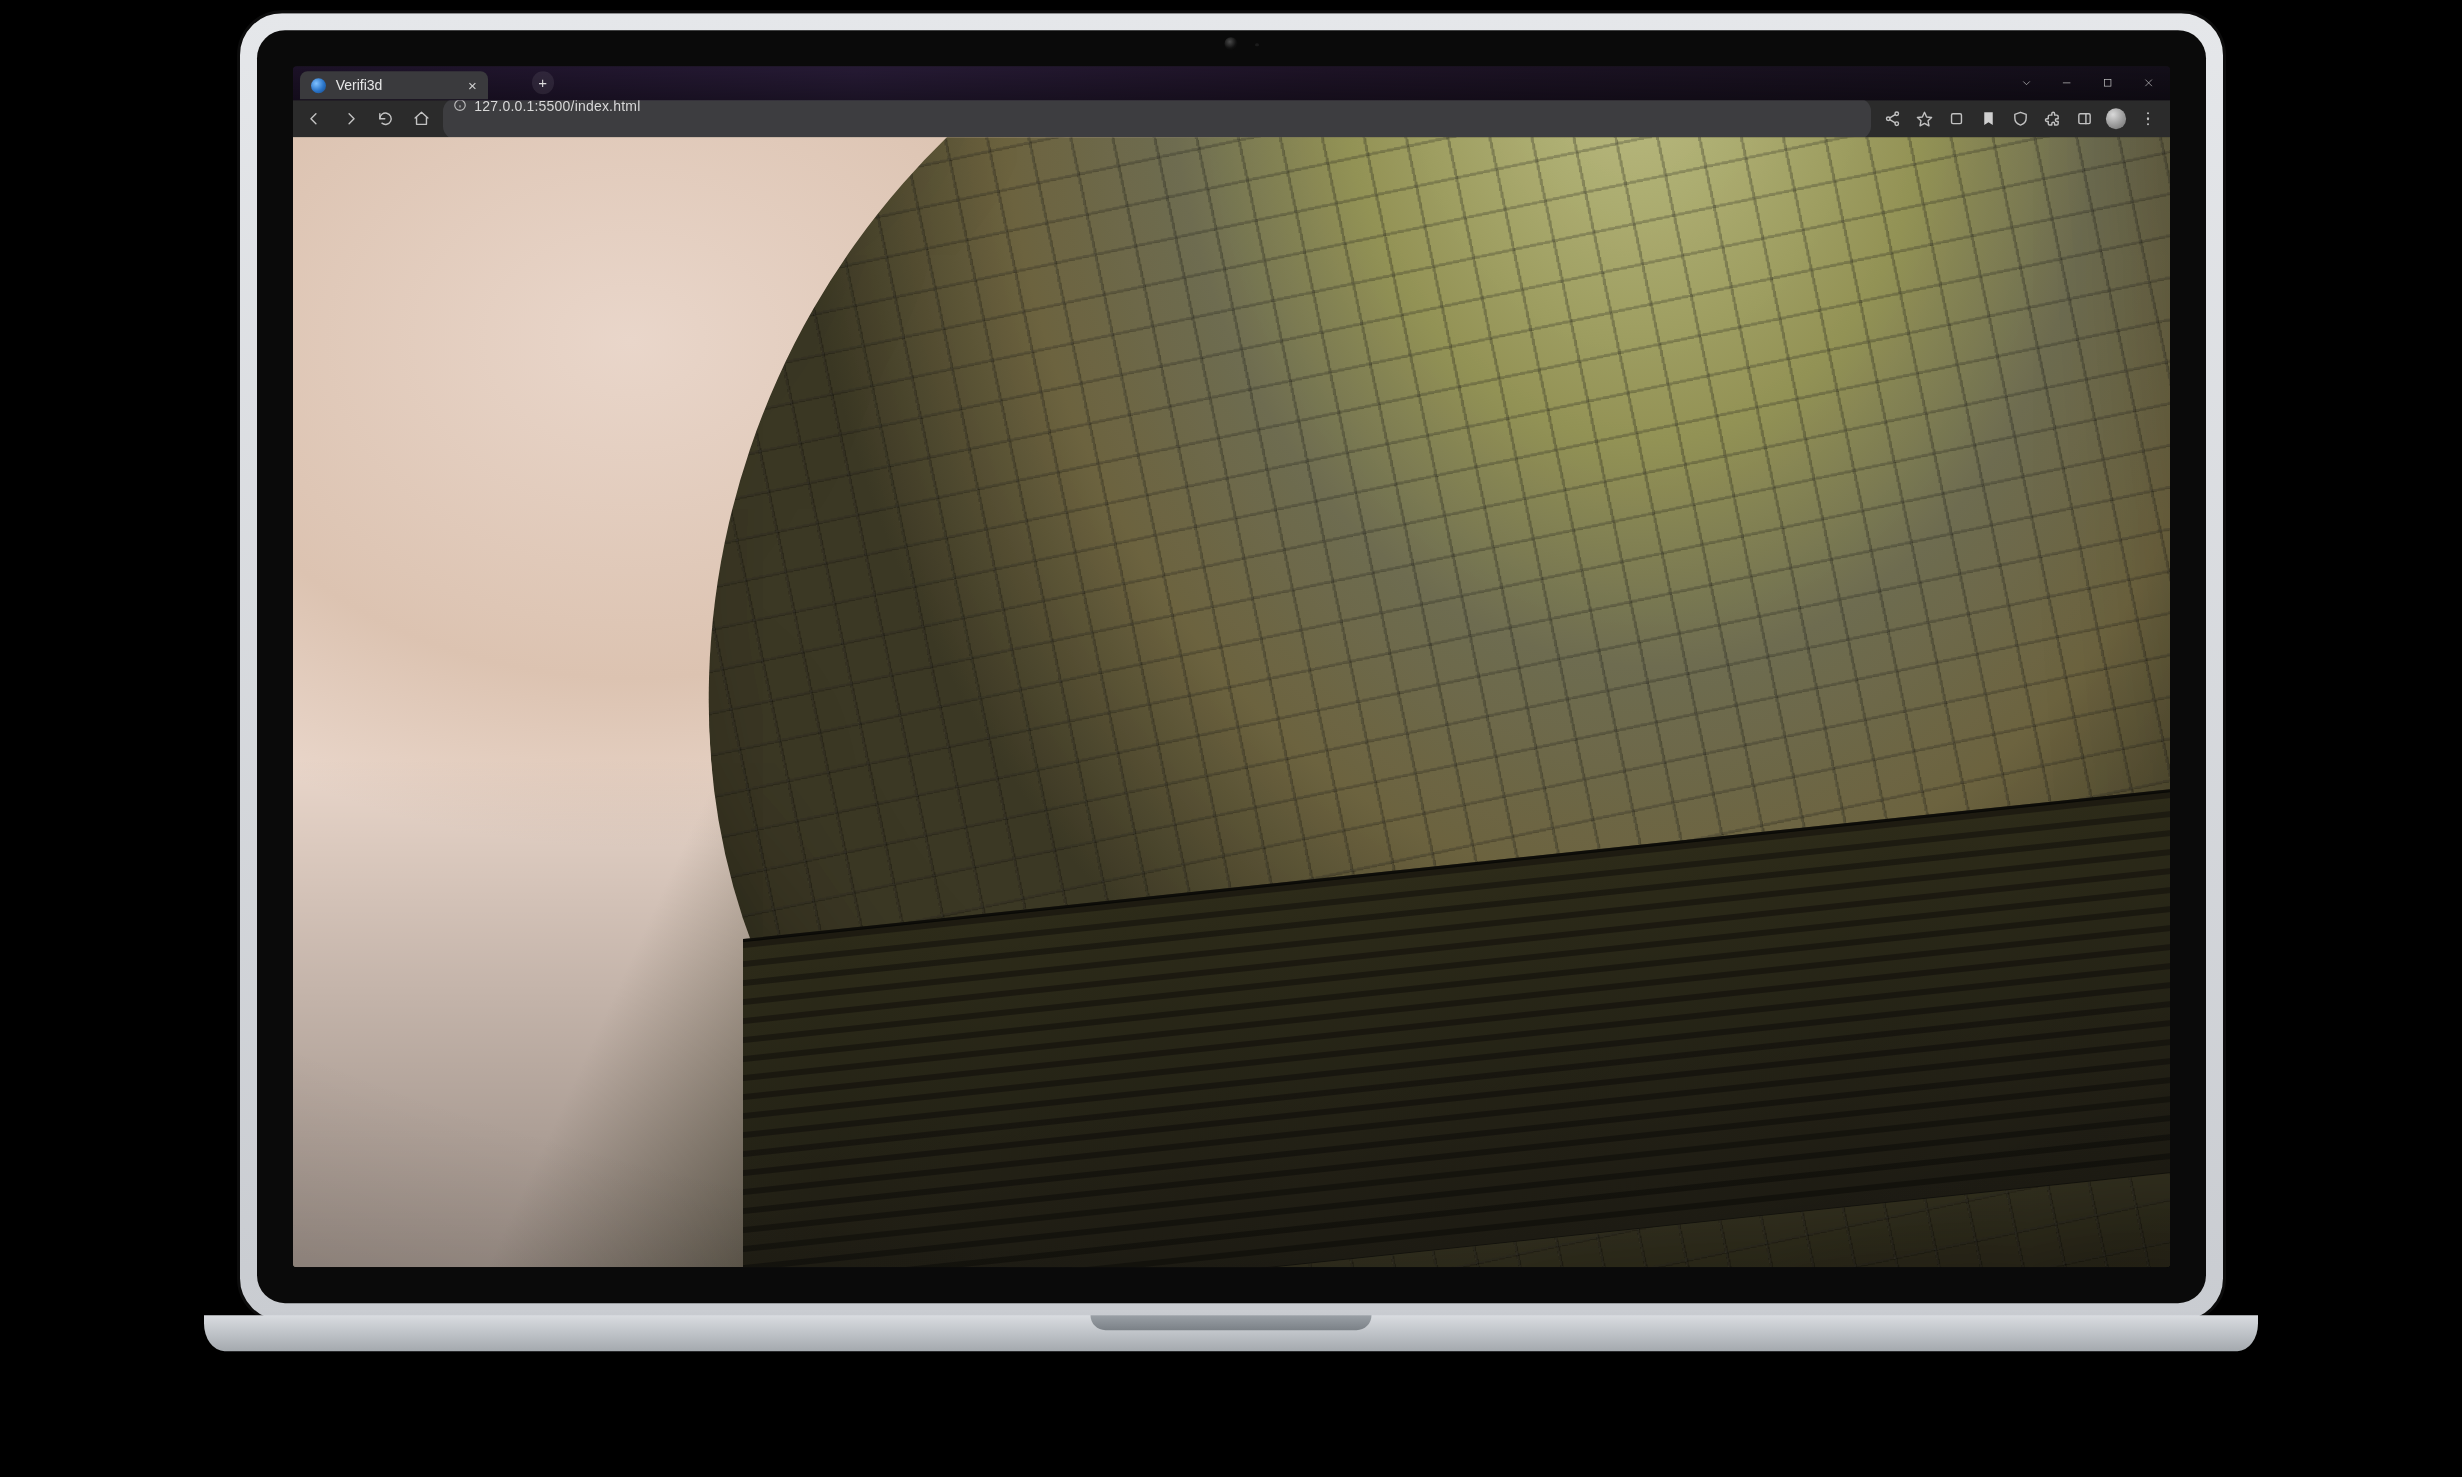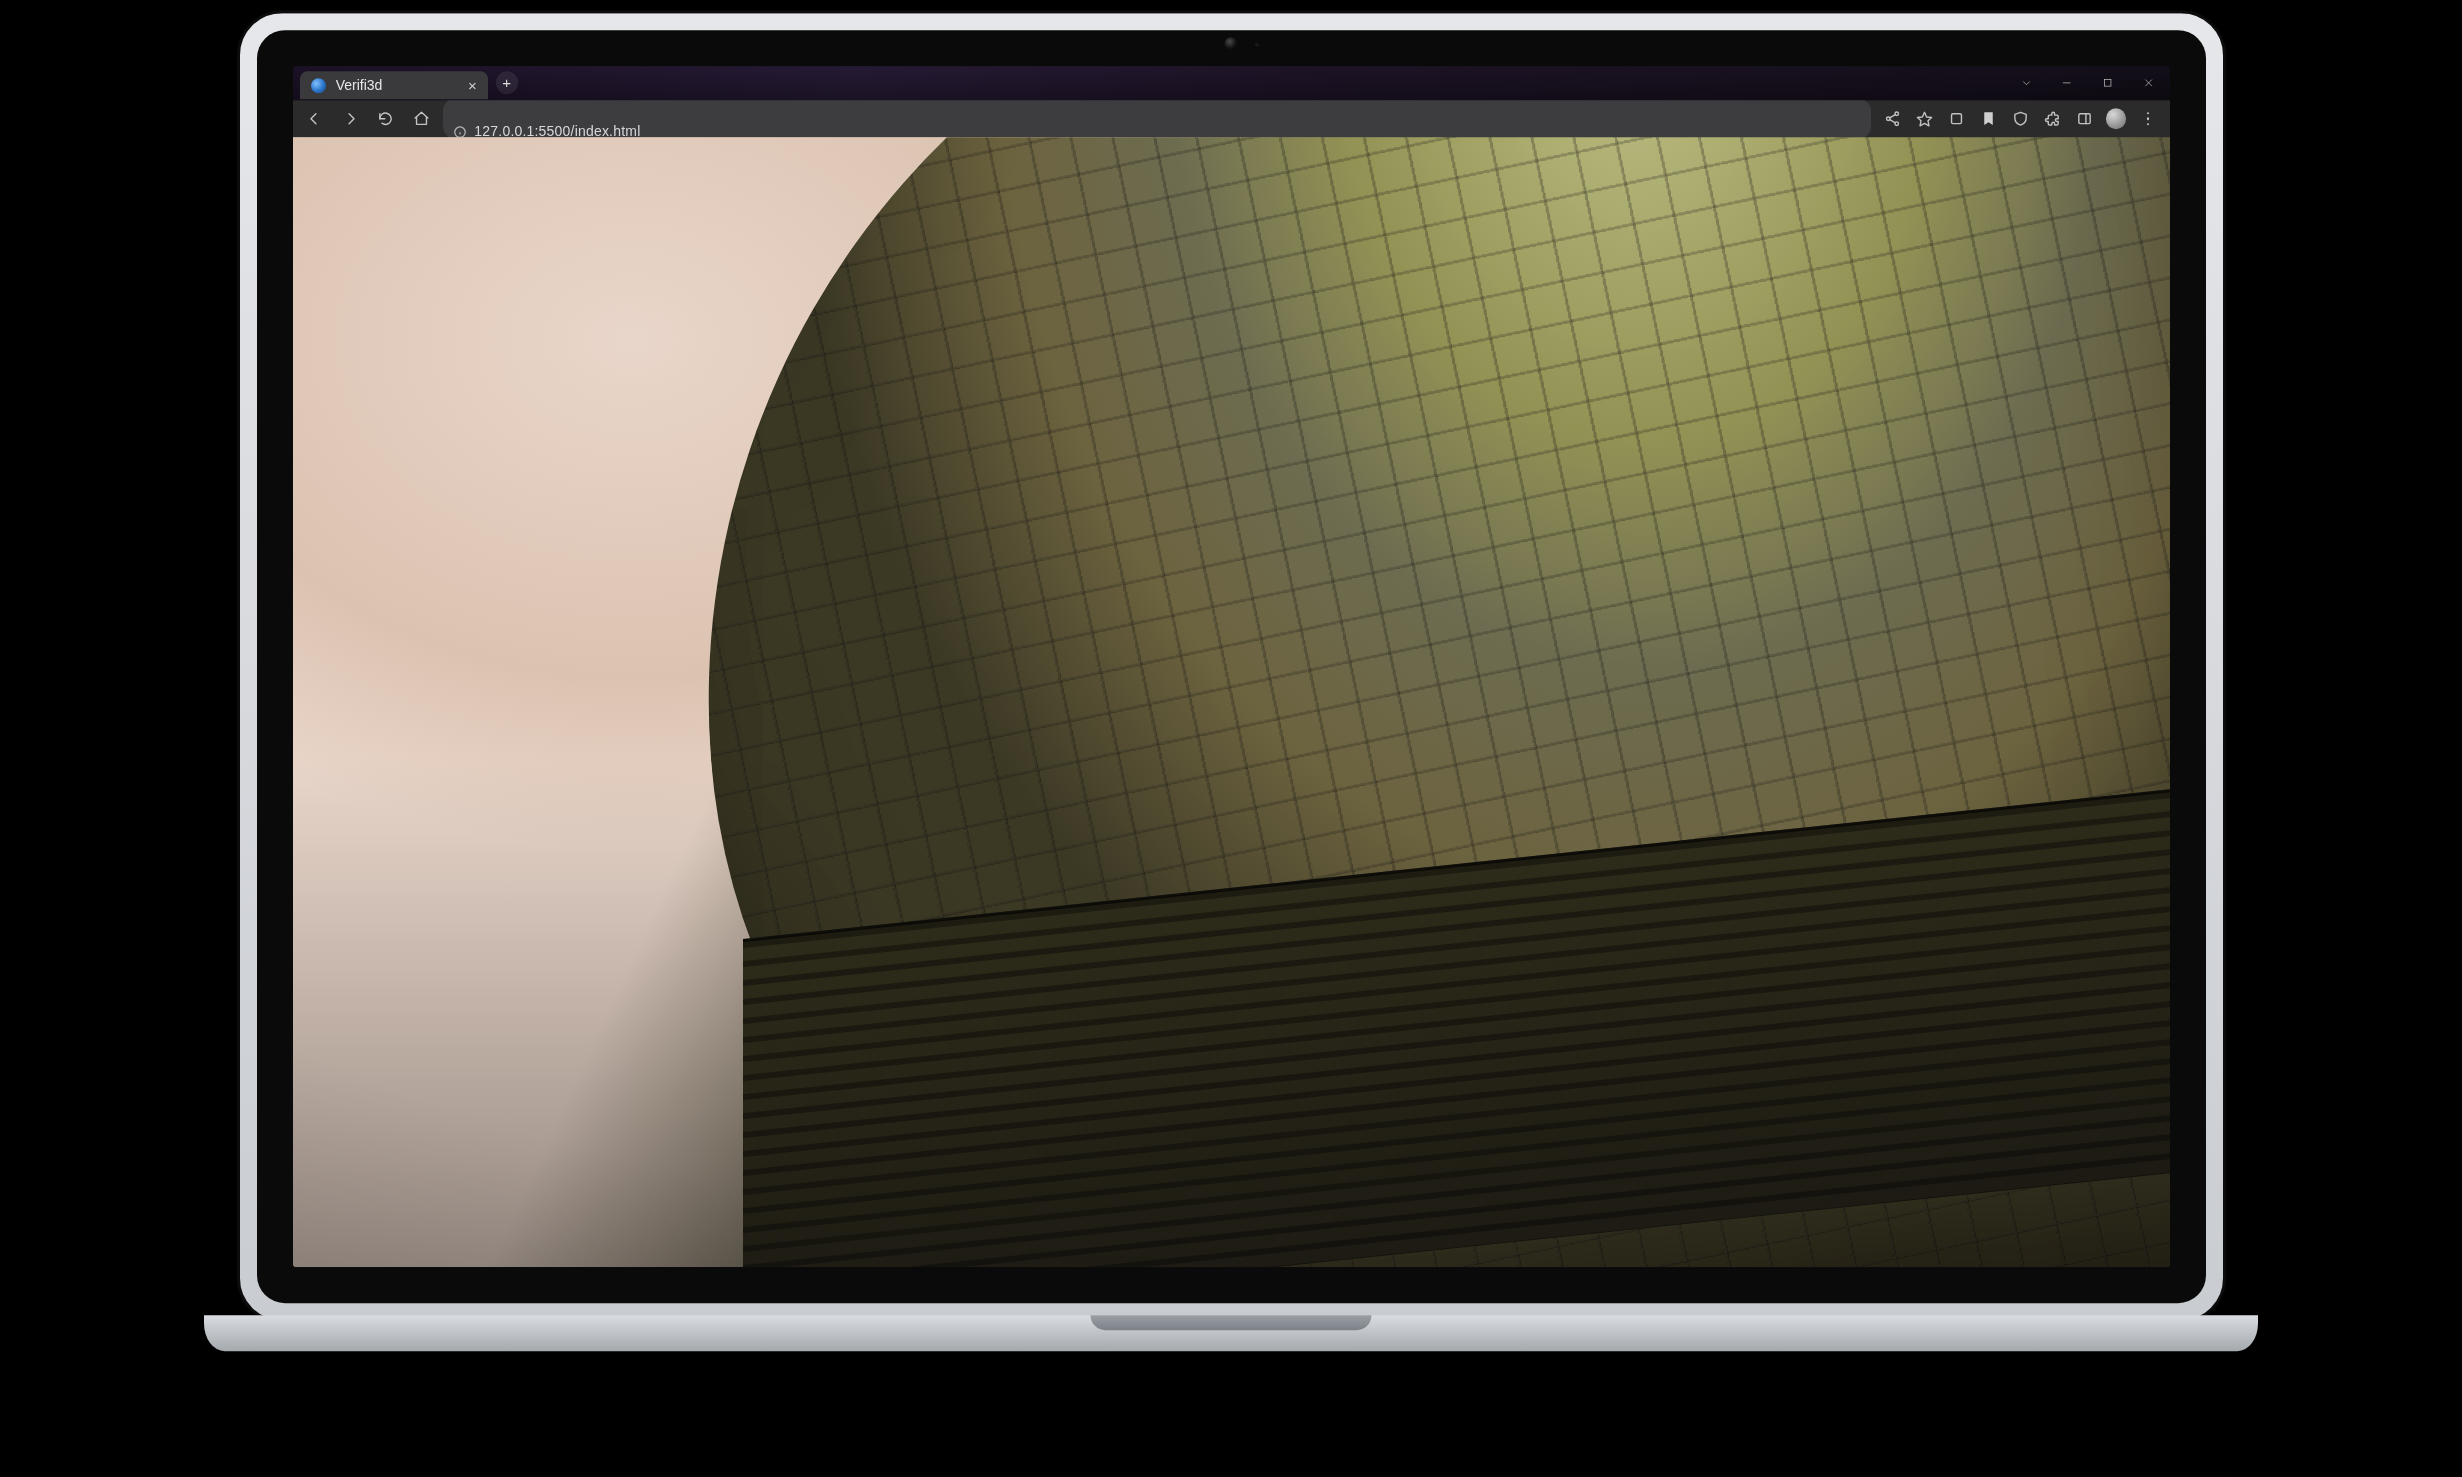--- a/index.html
+++ b/index.html
@@ -51,20 +51,21 @@
   .screen{
     position:absolute;top:53px;bottom:53px;left:53px;right:53px;
     background:#101010;border-radius:3.8px;overflow:hidden;
   }
 
   
   .titlebar{
     height:34px;background:linear-gradient(90deg,#2a1a3b 0%, #3a2850 30%, #2d1d3a 55%, #1d1626 100%);
     display:flex;align-items:stretch;
     position:relative;
+    gap:36px;
   }
   .titlebar::after{
     content:"";position:absolute;inset:0;
     background:linear-gradient(180deg,rgba(0,0,0,.35),rgba(0,0,0,.55));
   }
   .tab{
     position:relative;z-index:2;display:flex;align-items:center;gap:9.4px;
     background:var(--tab-bg);height:28px;margin-top:5.6px;margin-left:7.5px;
     border-radius:7.5px 7.5px 0 0;padding:0 11.3px;min-width:188px;color:#e6e6e6;font-size:14px;
   }
@@ -83,21 +84,21 @@
   .wc svg{width:11.3px;height:11.3px;stroke:#cfcfcf;stroke-width:1.4;fill:none;}
   .wc.down svg{width:13px;}
 
   .toolbar{
     height:38px;background:var(--chrome);display:flex;align-items:center;gap:9.4px;
     padding:0 9.4px;color:var(--muted);font-size:14px;
   }
   .ic-btn{width:26px;height:26px;border-radius:50%;display:flex;align-items:center;justify-content:center;cursor:pointer;}
   .ic-btn svg{width:17px;height:17px;stroke:var(--muted);stroke-width:2;fill:none;stroke-linecap:round;stroke-linejoin:round;}
   .urlbar{
-    flex:1;height:41px;background:var(--url-bg);border-radius:13px;display:flex;align-items:flex-end;gap:7.5px;
+    flex:1;height:41px;background:var(--url-bg);border-radius:13px;display:flex;align-items:flex-start;gap:7.5px;
     padding:0 9.4px;color:#d9d9d9;
   }
   .urlbar svg{width:14px;height:14px;stroke:#bdbdbd;stroke-width:2;fill:none;}
   .urlbar .url-text{font-size:14px;letter-spacing:0.2px;color:#d8d8d8;white-space:nowrap;overflow:hidden;text-overflow:ellipsis;}
   .right-icons{display:flex;align-items:center;gap:7.5px;}
   .right-icons .ic-btn{width:24.4px;height:24.4px;}
   .avatar{width:20.6px;height:20.6px;border-radius:50%;
     background:radial-gradient(circle at 35% 30%, #d9d9d9 0%, #9a9a9a 55%, #6b6b6b 100%);}
   .kebab{display:flex;flex-direction:column;gap:2.8px;align-items:center;justify-content:center;}
   .kebab span{width:2.8px;height:2.8px;background:var(--muted);border-radius:50%;}

